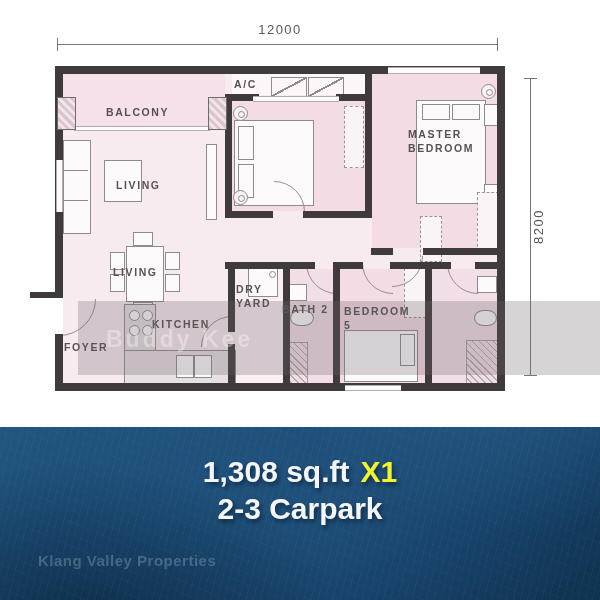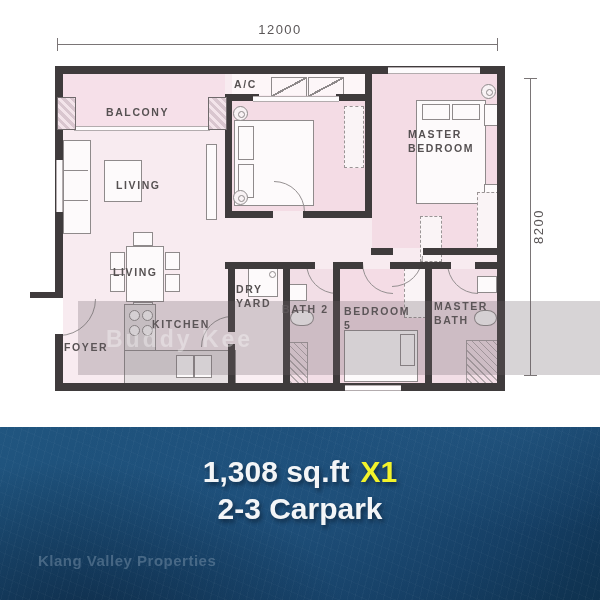--- a/index.html
+++ b/index.html
@@ -176,21 +176,20 @@
   <div class="lbl" style="left:106px;top:106px;width:84px;">BALCONY</div>
   <div class="lbl" style="left:116px;top:179px;width:64px;">LIVING</div>
   <div class="lbl" style="left:234px;top:78px;width:36px;">A/C</div>
   <div class="lbl" style="left:408px;top:128px;width:84px;">MASTER BEDROOM</div>
   <div class="lbl" style="left:113px;top:266px;width:62px;">LIVING</div>
   <div class="lbl" style="left:236px;top:283px;width:46px;">DRY YARD</div>
   <div class="lbl" style="left:152px;top:318px;width:72px;">KITCHEN</div>
   <div class="lbl" style="left:64px;top:341px;width:60px;">FOYER</div>
   <div class="lbl" style="left:282px;top:303px;width:62px;">BATH 2</div>
   <div class="lbl" style="left:344px;top:305px;width:76px;">BEDROOM 5</div>
-  <div class="lbl" style="left:434px;top:300px;width:60px;">MASTER BATH</div>
 
   <div class="dim" style="left:230px;top:22px;width:100px;">12000</div>
   <div class="dline" style="left:57px;top:44px;width:441px;height:1px;"></div>
   <div class="dline" style="left:57px;top:38px;width:1px;height:13px;"></div>
   <div class="dline" style="left:497px;top:38px;width:1px;height:13px;"></div>
   <div class="dim" style="left:508px;top:219px;width:60px;transform:rotate(-90deg);">8200</div>
   <div class="dline" style="left:530px;top:78px;width:1px;height:298px;"></div>
   <div class="dline" style="left:524px;top:78px;width:13px;height:1px;"></div>
   <div class="dline" style="left:524px;top:375px;width:13px;height:1px;"></div>
 

